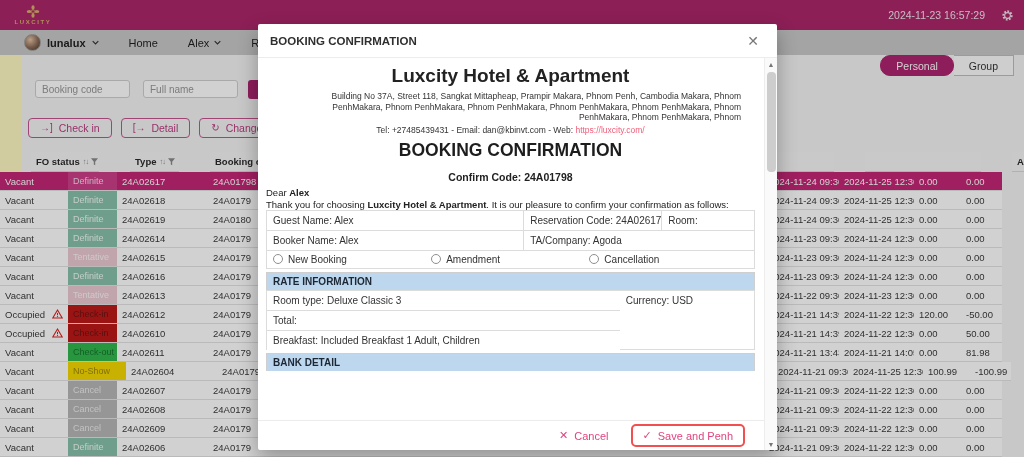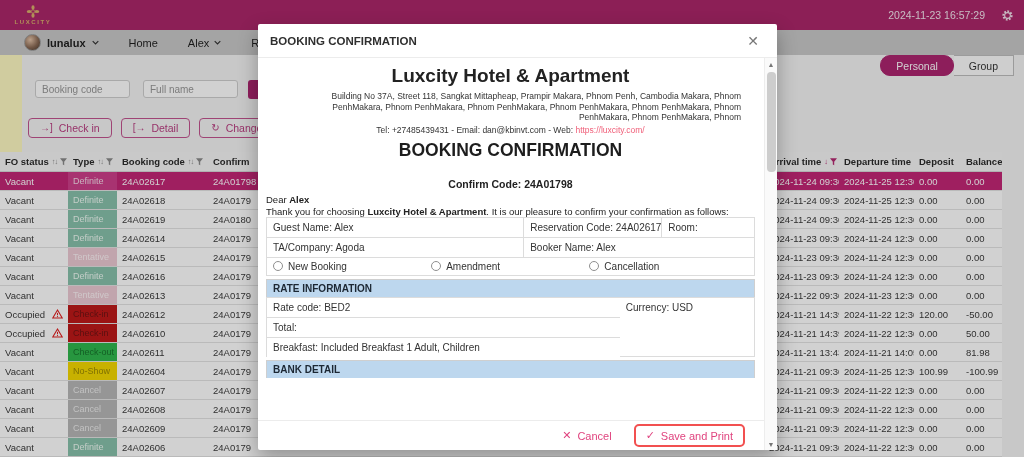--- a/index.html
+++ b/index.html
@@ -48,21 +48,21 @@
           font-family:"Liberation Sans",sans-serif;}
   .tb-ic{font-size:10px;line-height:1;}
 
   
   .grid{position:absolute;top:152px;left:0;right:0;z-index:1;}
   .gr{display:flex;}
   .gc{font-size:9.5px;color:#3a3a3a;display:flex;align-items:center;padding:0 5px;
       border-bottom:1px solid #e3e3e3;background:#fff;overflow:hidden;white-space:nowrap;
       height:19px;flex:none;}
   .gh .gc{height:20px;background:#f6f6f6;font-weight:700;color:#2b2b2b;gap:3px;
-          border-bottom:1px solid #d8d8d8;}
+          border-bottom:1px solid #d8d8d8;margin-left:31px;}
   .sorts{font-size:7.5px;color:#8a8a8a;letter-spacing:-1px;margin-left:auto;}
   .sorts.acc{color:#b52a72;}
   .funnel{flex:none;}
   .hl-acc{color:#b5345f;}
   .gr.sel .gc{background:#c32676;color:#fff;}
   .gr.sel .gc.t-cell{background:#cd3f8a;color:#f5d7e7;}
   .t-cell{font-size:9px;}
   .t-definite{background:#88c1ab;color:#eefaf3;}
   .t-tentative{background:#eccad3;color:#fdf3f6;}
   .t-checkin{background:#bd1919;color:#6e1414;}
@@ -86,21 +86,21 @@
             border-left:1px solid #ededed;z-index:12;display:flex;flex-direction:column;align-items:center;}
   .sc-arrow{font-size:7px;color:#777;height:12px;display:flex;align-items:center;}
   .sc-thumb{width:9px;height:100px;background:#cdcdcd;border-radius:4px;margin-top:2px;}
   .sc-spacer{flex:1;}
 
   .doc-hotel{font-size:19px;font-weight:700;color:#222;text-align:center;margin:2px 0 4px;}
   .doc-addr{font-size:8.5px;color:#333;text-align:right;line-height:1.25;margin:0 14px;}
   .doc-tel{font-size:8.5px;color:#333;text-align:center;margin-top:2px;}
   .doc-tel a{color:#f0607a;text-decoration:none;}
   .doc-title{font-size:17.5px;font-weight:700;color:#1d1d1d;text-align:center;margin-top:5px;}
-  .doc-code{font-size:10.5px;font-weight:700;color:#222;text-align:center;margin-top:17px;}
+  .doc-code{font-size:10.5px;font-weight:700;color:#222;text-align:center;margin-top:10px;}
   .doc-dear{font-size:9.5px;color:#222;margin-top:4px;}
   .doc-dear b,.doc-thanks b{font-weight:700;}
   .doc-thanks{font-size:9.5px;color:#222;margin-top:1px;}
 
   .sect-h{background:#bdd7ee;border:1px solid #cfcfcf;border-bottom:none;
           font-size:10px;font-weight:700;color:#1c2733;padding:3px 6px;margin-top:3px;}
   .tbl{border-left:1px solid #dcdcdc;border-top:1px solid #dcdcdc;}
   .trow{display:grid;}
   .cell{border-right:1px solid #dcdcdc;border-bottom:1px solid #dcdcdc;
         font-size:10px;color:#333;padding:4px 6px;min-height:18px;display:flex;align-items:center;
@@ -406,21 +406,21 @@
           <div class="gc" style="width: 120px;"></div>
           <div class="gc" style="width: 120px;"></div>
           <div class="gc" style="width: 116px;"></div>
           <div class="gc" style="width: 75px;">2024-11-21 13:43</div>
           <div class="gc" style="width: 75px;">2024-11-21 14:05</div>
           <div class="gc" style="width: 47px;">0.00</div>
           <div class="gc" style="width: 41px;">81.98</div>
         </div>
         <div class="gr">
           <div class="gc" style="width: 68px;">Vacant</div>
-          <div class="gc t-cell t-noshow" style="width: 49px;">No-Show</div>
+          <div class="gc t-cell t-noshow" style="width: 58px;">No-Show</div>
           <div class="gc" style="width: 91px;">24A02604</div>
           <div class="gc" style="width: 200px;">24A0179</div>
           <div class="gc" style="width: 120px;"></div>
           <div class="gc" style="width: 120px;"></div>
           <div class="gc" style="width: 116px;"></div>
           <div class="gc" style="width: 75px;">2024-11-21 09:30</div>
           <div class="gc" style="width: 75px;">2024-11-25 12:30</div>
           <div class="gc" style="width: 47px;">100.99</div>
           <div class="gc" style="width: 41px;">-100.99</div>
         </div>
@@ -496,22 +496,22 @@
       <div class="doc-dear"><span>Dear </span><b>Alex</b></div>
       <div class="doc-thanks"><span>Thank you for choosing </span><b>Luxcity Hotel &amp; Apartment</b><span>. It is our pleasure to confirm your confirmation as follows:</span></div>
 
       <div class="tbl">
         <div class="trow" style="grid-template-columns:52.7% 28.3% 19%;">
           <div class="cell">Guest Name: Alex</div>
           <div class="cell">Reservation Code: 24A02617</div>
           <div class="cell">Room:</div>
         </div>
         <div class="trow" style="grid-template-columns:52.7% 47.3%;">
+          <div class="cell">Booker Name: Alex</div>
           <div class="cell">TA/Company: Agoda</div>
-          <div class="cell">Booker Name: Alex</div>
         </div>
         <div class="radio-row" id="radioRow">
             <label class="radio-g">
               <span class="radio"></span>
               <span>New Booking</span>
             </label>
             <label class="radio-g">
               <span class="radio"></span>
               <span>Amendment</span>
             </label>
@@ -519,21 +519,21 @@
               <span class="radio"></span>
               <span>Cancellation</span>
             </label>
           </div>
       </div>
 
       <div class="sect-h">RATE INFORMATION</div>
       <div class="tbl">
         <div class="trow" style="grid-template-columns:72.3% 27.7%;">
           <div class="stackL">
-            <div class="cell">Rate code: BED2</div>
+            <div class="cell">Room type: Deluxe Classic 3</div>
             <div class="cell">Total:</div>
             <div class="cell">Breakfast: Included Breakfast 1 Adult, Children</div>
           </div>
           <div class="rate-right">Currency: USD</div>
         </div>
       </div>
 
       <div class="sect-h">BANK DETAIL</div>
 
     </div>
@@ -545,18 +545,18 @@
       <span class="sc-arrow">▼</span>
     </div>
 
     <div class="m-foot">
       <button class="btn-cancel">
         <span>✕</span>
         <span>Cancel</span>
       </button>
       <button class="btn-save">
         <span>✓</span>
-        <span>Save and Print</span>
+        <span>Save and Penh</span>
       </button>
     </div>
   </div>
 
 </div>
 
 </body></html>

